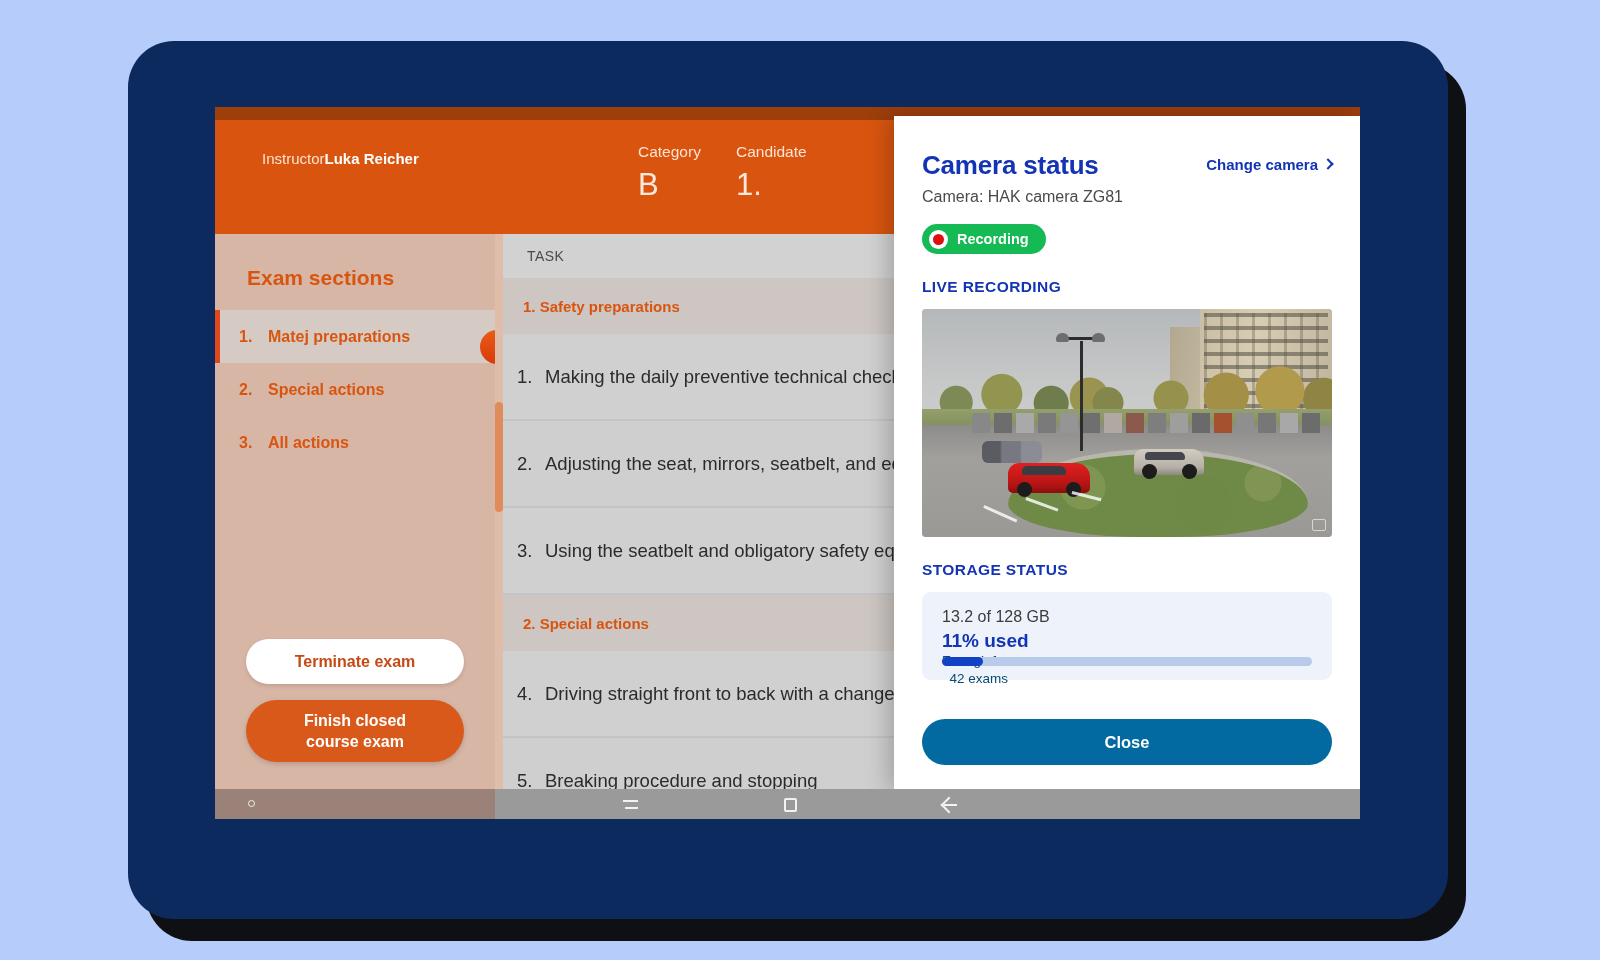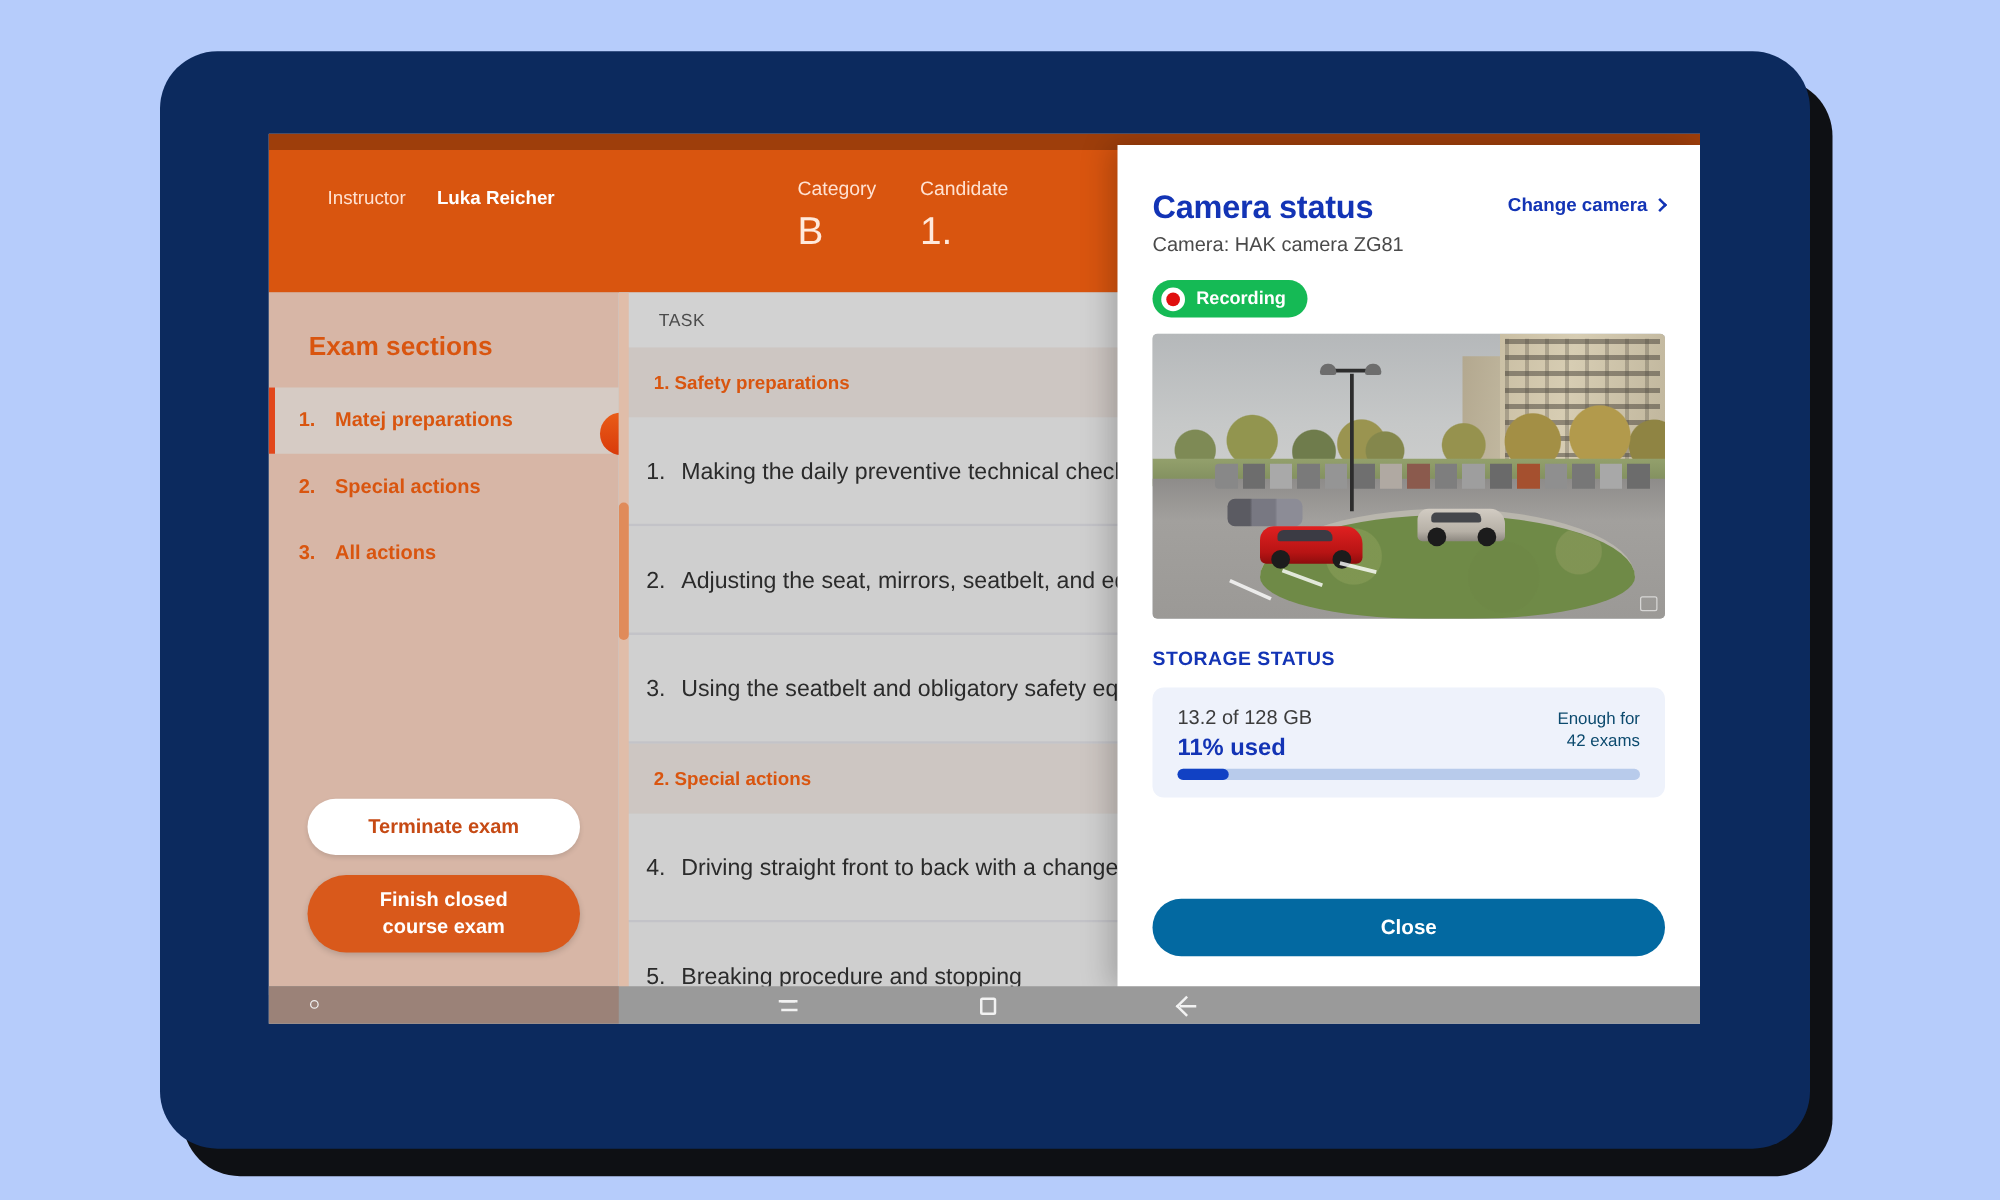--- a/index.html
+++ b/index.html
@@ -67,21 +67,21 @@
     width: 0; height: 0;
     border-left: 9px solid transparent;
     border-right: 9px solid transparent;
     border-top: 10px solid #ffe9dc;
     margin-top: 8px;
   }
   #instructor-row {
     margin-top: 9px;
     font-size: 15px;
     color: #ffe2d2;
-    display: flex; gap: 25px;
+    display: flex; gap: 0;
   }
   #instructor-name { font-weight: bold; color: #ffffff; }
 
   .meta-col { margin-top: 2px; }
   .meta-label {
     font-size: 15.5px;
     color: #ffe2d2;
     font-weight: 400;
   }
   .meta-value {
@@ -528,20 +528,21 @@
     margin-top: 13px;
     width: 410px; height: 88px;
     background: #eef2fb;
     border-radius: 9px;
     padding: 16px 20px 0 20px;
     position: relative;
   }
   #storage-top-row {
     display: flex; justify-content: space-between;
     align-items: flex-start;
+    flex-direction: column;
   }
   #storage-amount {
     font-size: 16px;
     color: #3c3c3c;
   }
   #storage-percent {
     margin-top: 4px;
     font-size: 19px;
     font-weight: bold;
     color: #1334b5;
@@ -679,20 +680,21 @@
     </div>
     <div id="camera-subtitle">Camera: HAK camera ZG81</div>
 
     <div id="recording-badge">
       <span id="recording-dot-outer">
         <span id="recording-dot-inner"></span>
       </span>
       <span id="recording-label">Recording</span>
     </div>
 
+    <div class="modal-section-label" id="live-recording-label">LIVE RECORDING</div>
 
     <div id="camera-view">
       <div id="sky"></div>
       <div id="building2"></div>
       <div id="building">
         <div id="building-win"></div>
       </div>
       <div class="treeline" id="trees-left"></div>
       <div class="treeline" id="trees-mid"></div>
       <div class="treeline" id="trees-right"></div>

